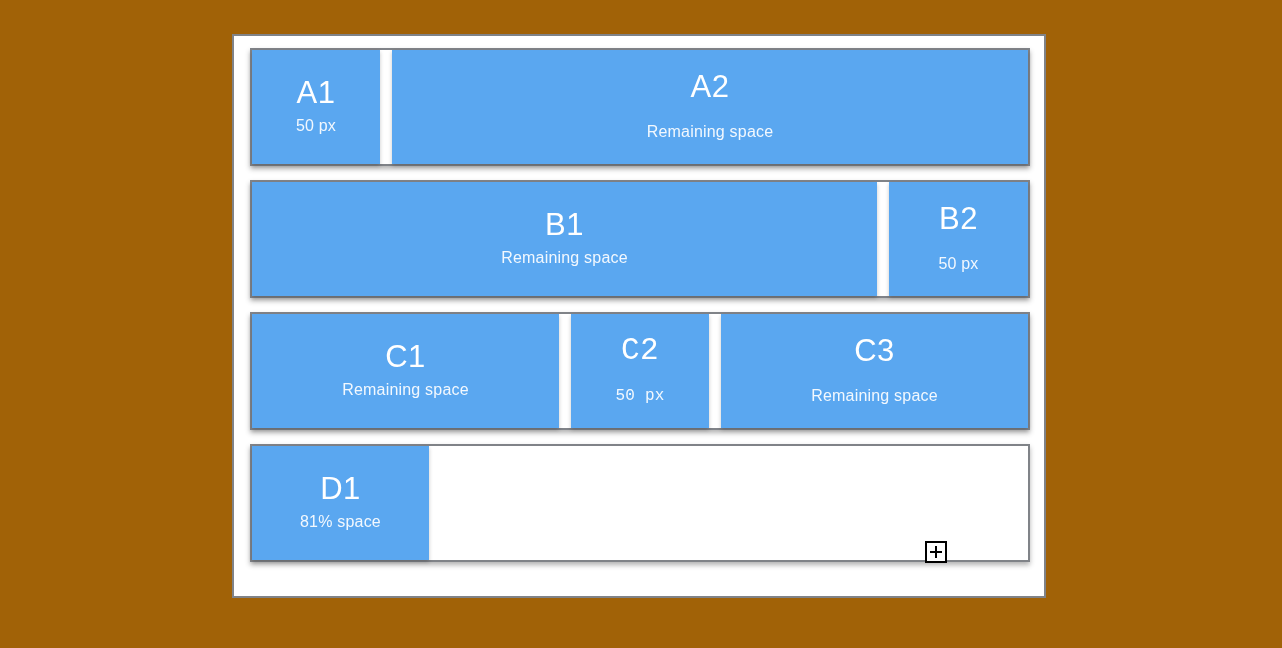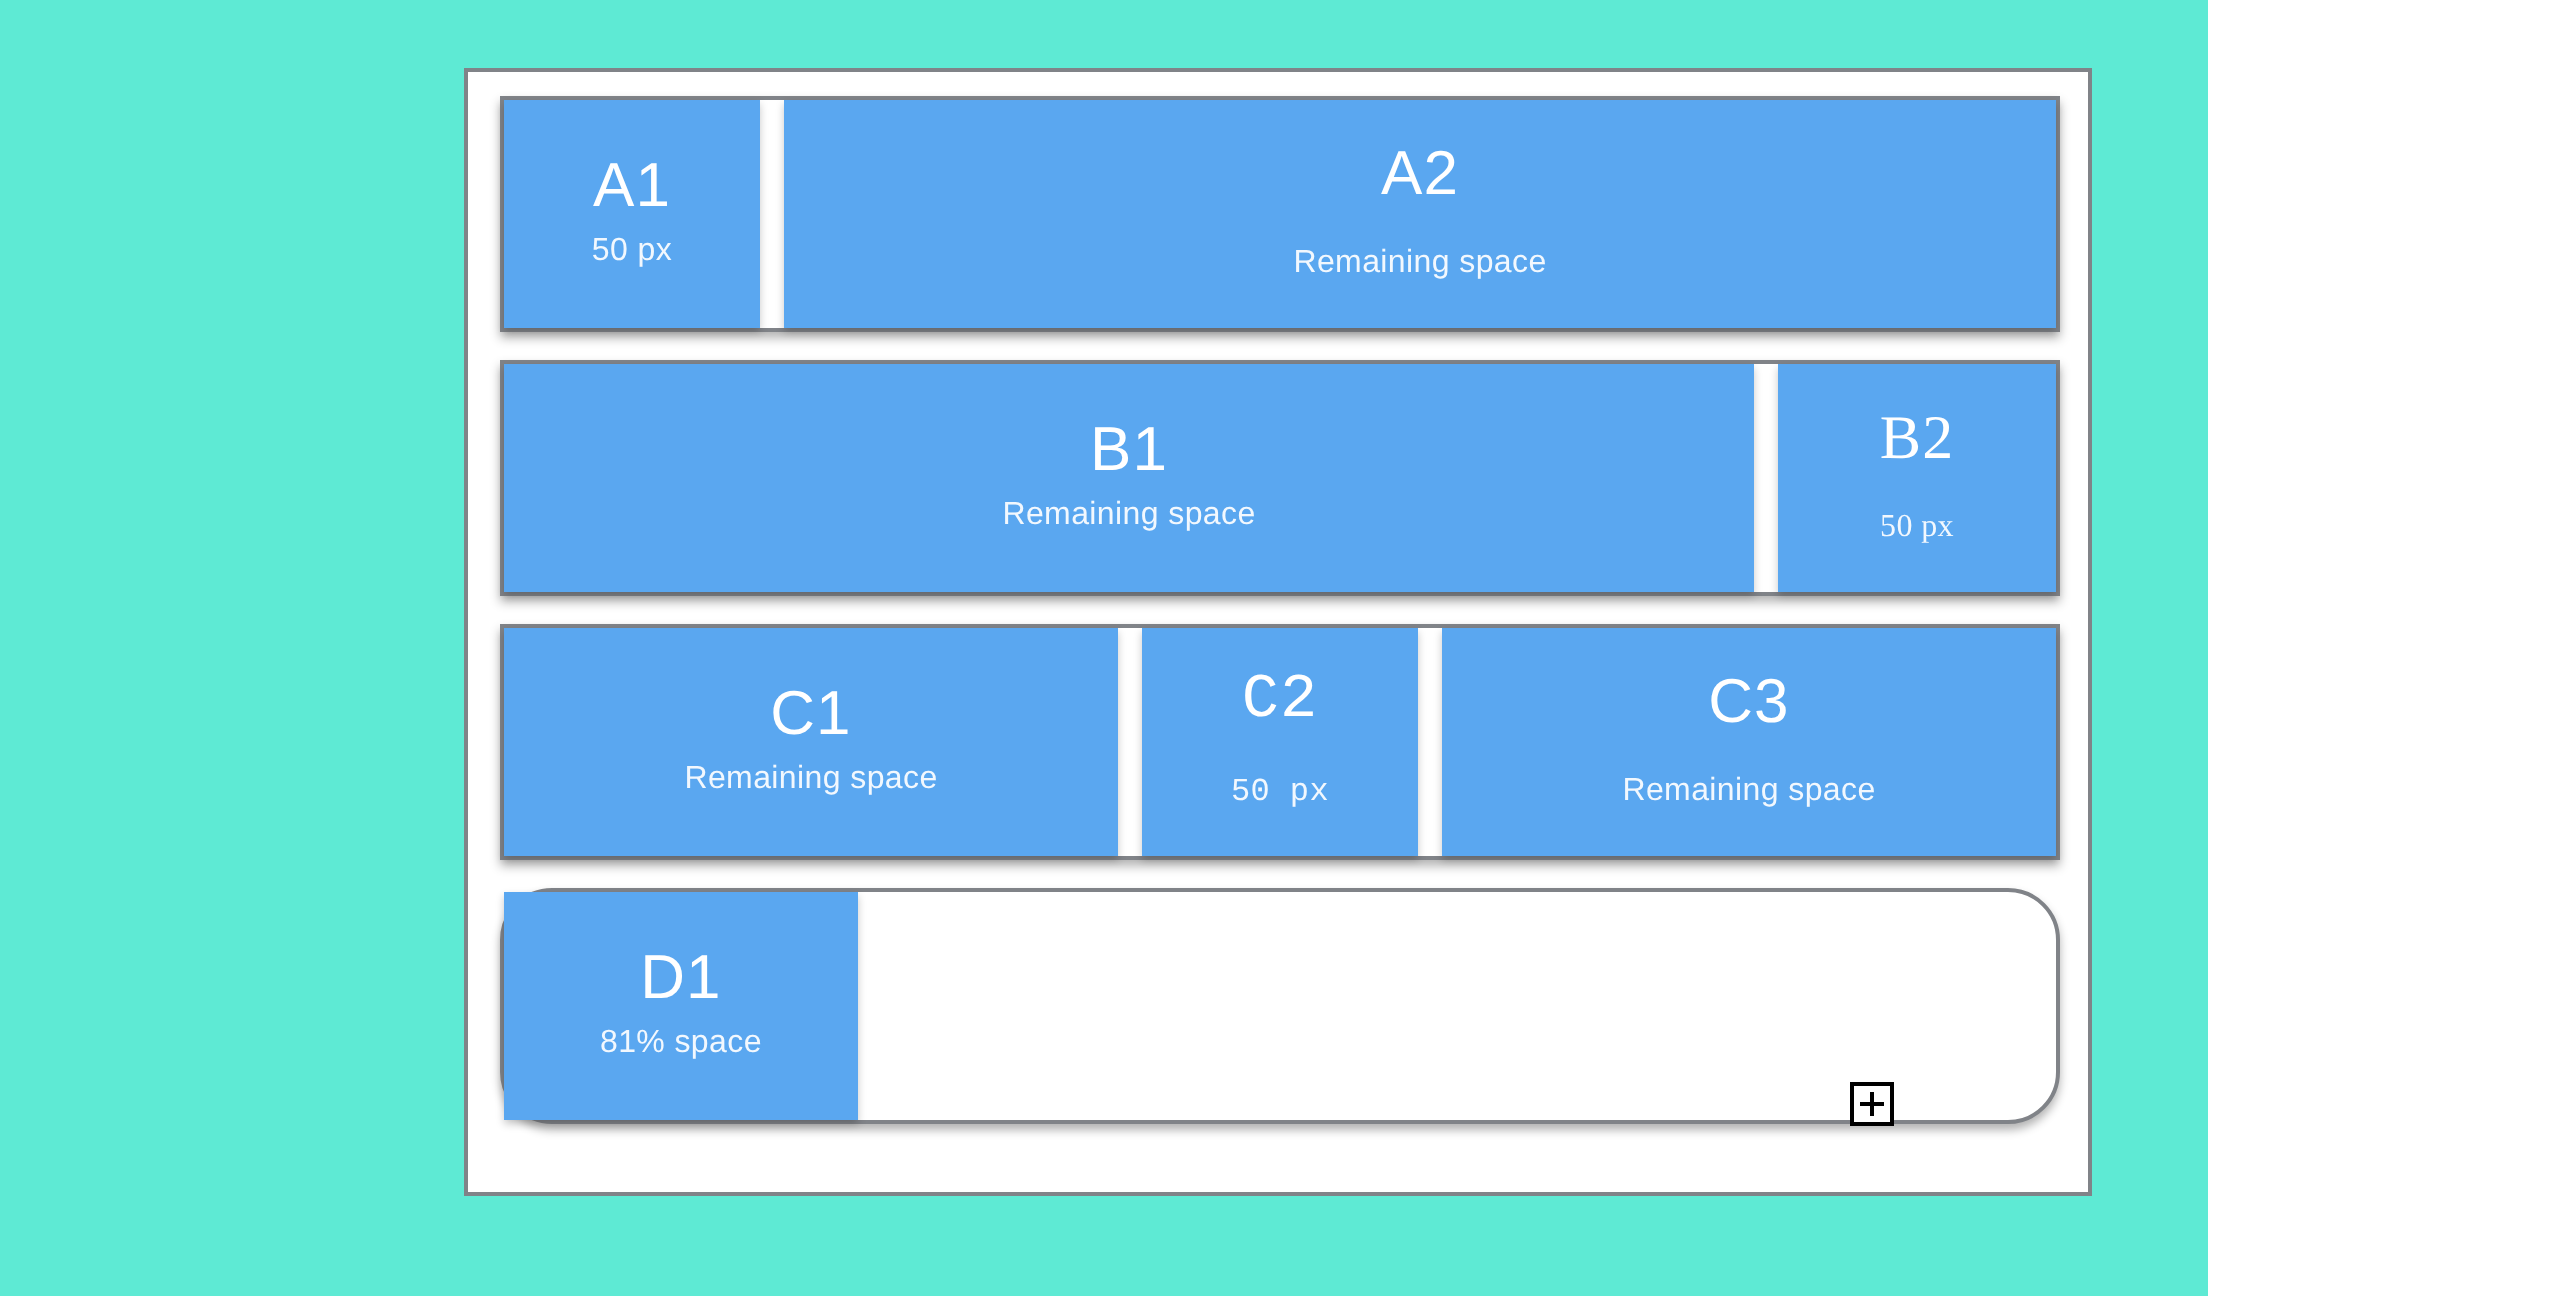--- a/index.html
+++ b/index.html
@@ -13,23 +13,23 @@
     position: relative;
     font-family: "Liberation Sans", sans-serif;
     overflow: hidden;
   }
 
   
   .canvas {
     position: absolute;
     left: 0;
     top: 0;
-    width: 1104px;
+    width: 1282px;
     height: 648px;
-    background: #5eead4;
+    background: #a16207;
   }
 
   .outer-frame {
     position: absolute;
     left: 232px;
     top: 34px;
     width: 814px;
     height: 564px;
     border: 2px solid #808388;
     background: #ffffff;
@@ -44,21 +44,20 @@
     align-items: stretch;
     height: 118px;
     margin-bottom: 14px;
     border: 2px solid #808388;
     background: #ffffff;
     box-sizing: border-box;
     box-shadow: 0 3px 5px rgba(0,0,0,0.30);
   }
   .row:last-child {
     margin-bottom: 0;
-    border-radius: 26px;
   }
 
   
   .panel {
     background: #5aa7f0;
     color: #ffffff;
     display: flex;
     flex-direction: column;
     align-items: center;
     justify-content: center;
@@ -83,21 +82,21 @@
     font-size: 16px;
     line-height: 26px;
     font-weight: 300;
     letter-spacing: 0.2px;
     color: #f2f8fe;
     margin-top: 2px;
   }
 
   
   .w-fixed-a1 { width: 128px; flex: 0 0 128px; }
-  .w-fixed-b2 { width: 139px; flex: 0 0 139px; font-family: Liberation Serif, serif; }
+  .w-fixed-b2 { width: 139px; flex: 0 0 139px; }
   .w-fixed-c2 { width: 138px; flex: 0 0 138px; font-family: Liberation Mono, monospace; }
   .w-grow     { flex: 1 1 auto; }
   .w-pct-25   { flex: 0 0 22.8%; }
   .w-pct-50   { flex: 0 0 49.8%; }
 
   
   .cursor-plus {
     position: absolute;
     left: 925px;
     top: 541px;

